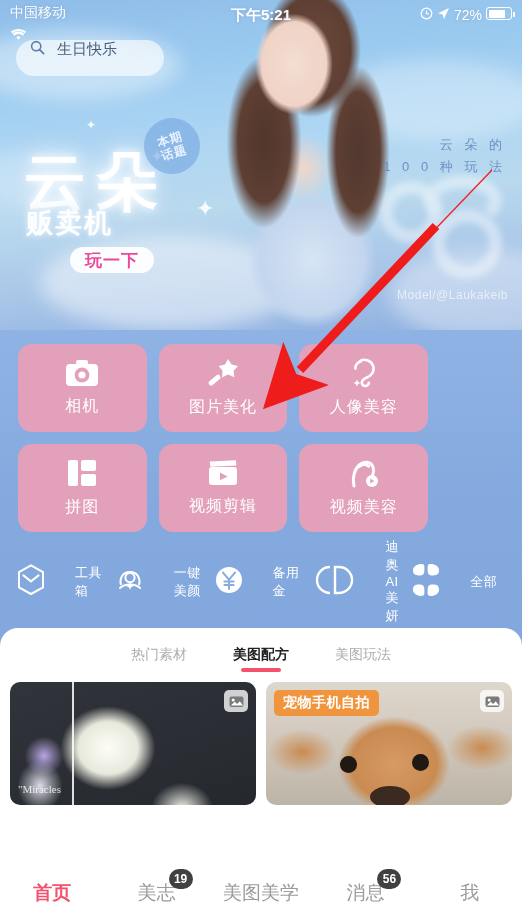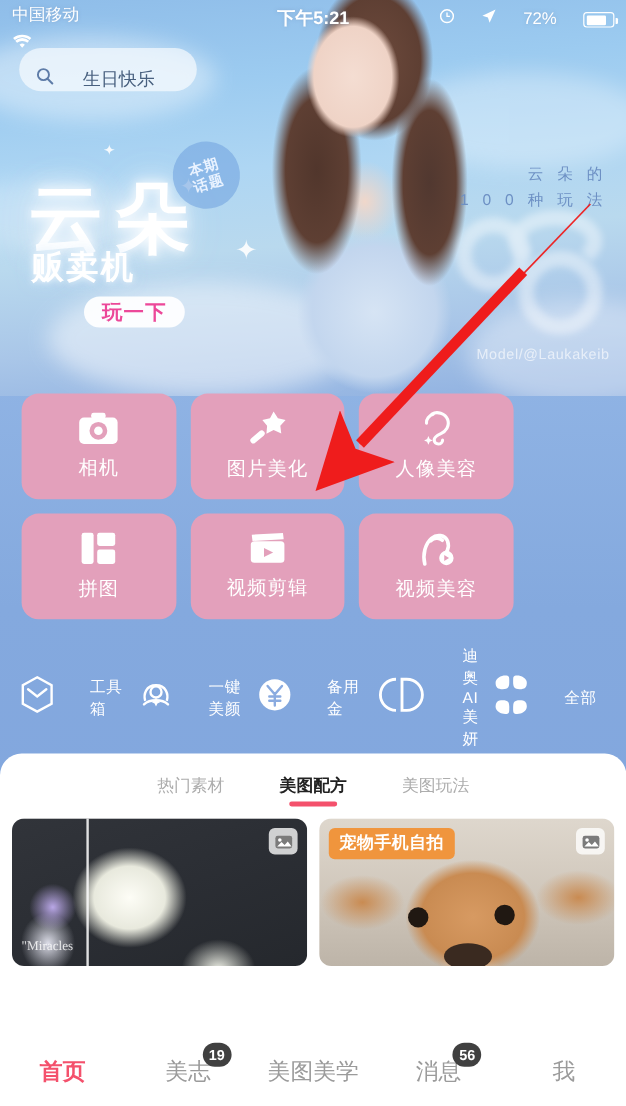--- a/index.html
+++ b/index.html
@@ -70,21 +70,21 @@
   .side-title {
     position:absolute; right:16px; top:134px; text-align:right;
     color:#6d90c4; font-size:13px; letter-spacing:4px; line-height:22px; font-weight:500;
   }
   .model-credit {
     position:absolute; right:14px; top:288px; color:rgba(255,255,255,.62);
     font-size:12px; letter-spacing:.5px;
   }
 
   
-  .tiles { position:absolute; left:0; top:328px; width:446px; }
+  .tiles { position:absolute; left:0; top:344px; width:446px; }
   .trow { display:flex; gap:12px; padding:0 18px; margin-bottom:12px; }
   .tile {
     flex:1; height:88px; border-radius:14px; background:#e3a0bb;
     display:flex; flex-direction:column; align-items:center; justify-content:center; gap:9px;
   }
   .tile .lbl { color:#fff; font-size:16px; letter-spacing:1px; }
   .tile svg { display:block; }
 
   
   .iconrow { position:absolute; left:0; top:538px; width:522px;
@@ -154,21 +154,21 @@
     font-size:12px; font-weight:bold; min-width:24px; height:20px; border-radius:10px;
     display:flex; align-items:center; justify-content:center; padding:0 5px;
   }
 
   
   .status { position:absolute; left:0; top:0; width:522px; height:30px;
             display:flex; align-items:center; color:#fff; font-size:14px; z-index:6;
             text-shadow:0 0 3px rgba(120,150,190,.55); }
   .st-left { display:flex; align-items:flex-start; gap:6px; padding-left:10px;flex-direction:column; }
   .st-center { position:absolute; left:0; right:0; text-align:center; font-weight:bold; font-size:15px; }
-  .st-right { margin-left:auto; display:flex; align-items:flex-end; gap:22px; padding-right:10px; z-index:2; }
+  .st-right { margin-left:auto; display:flex; align-items:flex-start; gap:4px; padding-right:10px; z-index:2; }
   .bars { display:flex; align-items:flex-end; gap:2px; height:11px; }
   .bars i { width:3px; background:#fff; border-radius:1px; display:block; }
   .batt { width:26px; height:13px; border:1.5px solid #fff; border-radius:3px; position:relative; }
   .batt::after { content:""; position:absolute; right:-4px; top:4px; width:2px; height:5px; background:#fff; border-radius:0 1px 1px 0; }
   .batt i { position:absolute; left:1.5px; top:1.5px; bottom:1.5px; width:70%; background:#fff; border-radius:1px; display:block; }
 
   
   .annot { position:absolute; left:0; top:0; width:522px; height:922px; pointer-events:none; z-index:9; }
 </style>
 </head>
@@ -241,21 +241,21 @@
             <path d="M12 1L1 6.2l4.6 1.3L7 12z" fill="#fff"></path>
           </svg>
       </span>
       <span>72%</span>
       <span class="batt">
           <i></i>
         </span>
     </div>
   </div>
 
-  <div style="position:absolute;left:16px;top:40px;width:148px;height:36px;border-radius:18px;background:rgba(255,255,255,.62);display:flex;align-items:flex-end;gap:24px;padding:0 14px;z-index:5;">
+  <div style="position:absolute;left:16px;top:40px;width:148px;height:36px;border-radius:18px;background:rgba(255,255,255,.62);display:flex;align-items:flex-start;gap:12px;padding:0 14px;z-index:5;">
     <span>
       <svg width="15" height="15" viewBox="0 0 15 15">
           <circle cx="6.2" cy="6.2" r="4.6" fill="none" stroke="#5e7ca8" stroke-width="1.6"></circle>
           <line x1="9.6" y1="9.6" x2="13.6" y2="13.6" stroke="#5e7ca8" stroke-width="1.7" stroke-linecap="round"></line>
         </svg>
     </span>
     <span style="color:#48607f;font-size:15px;">生日快乐</span>
   </div>
 
   <div class="tiles">

